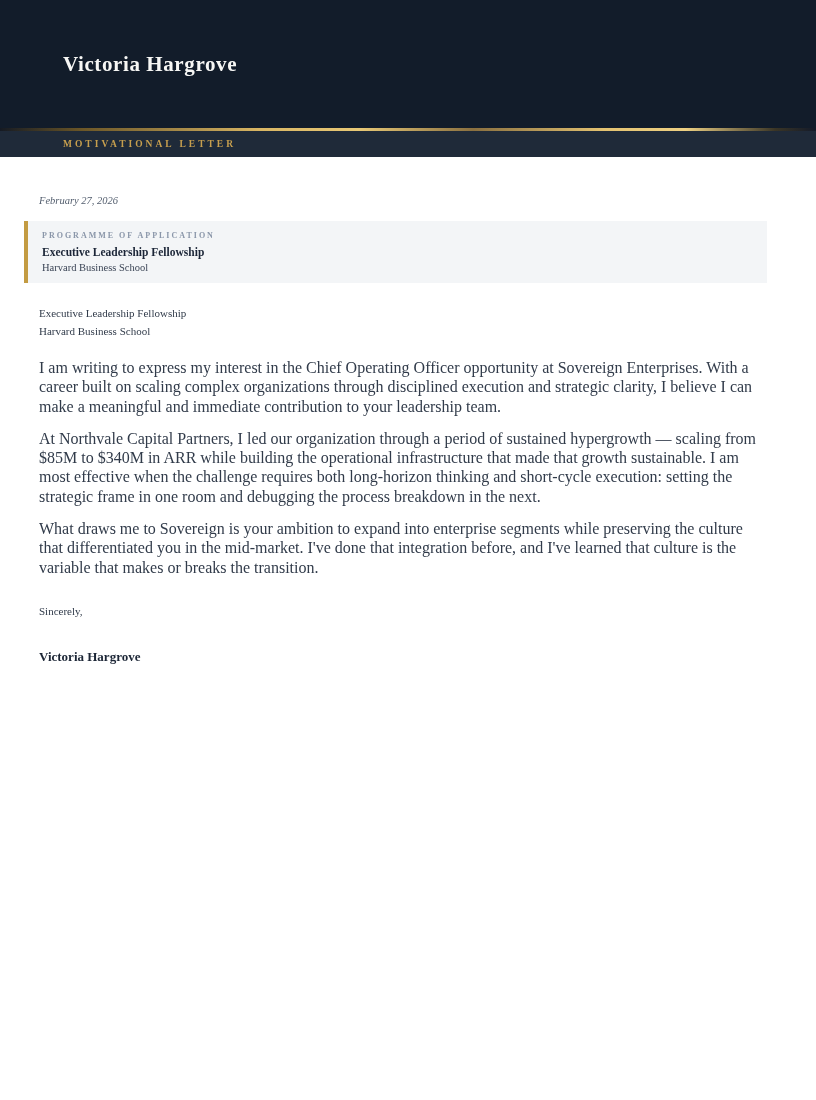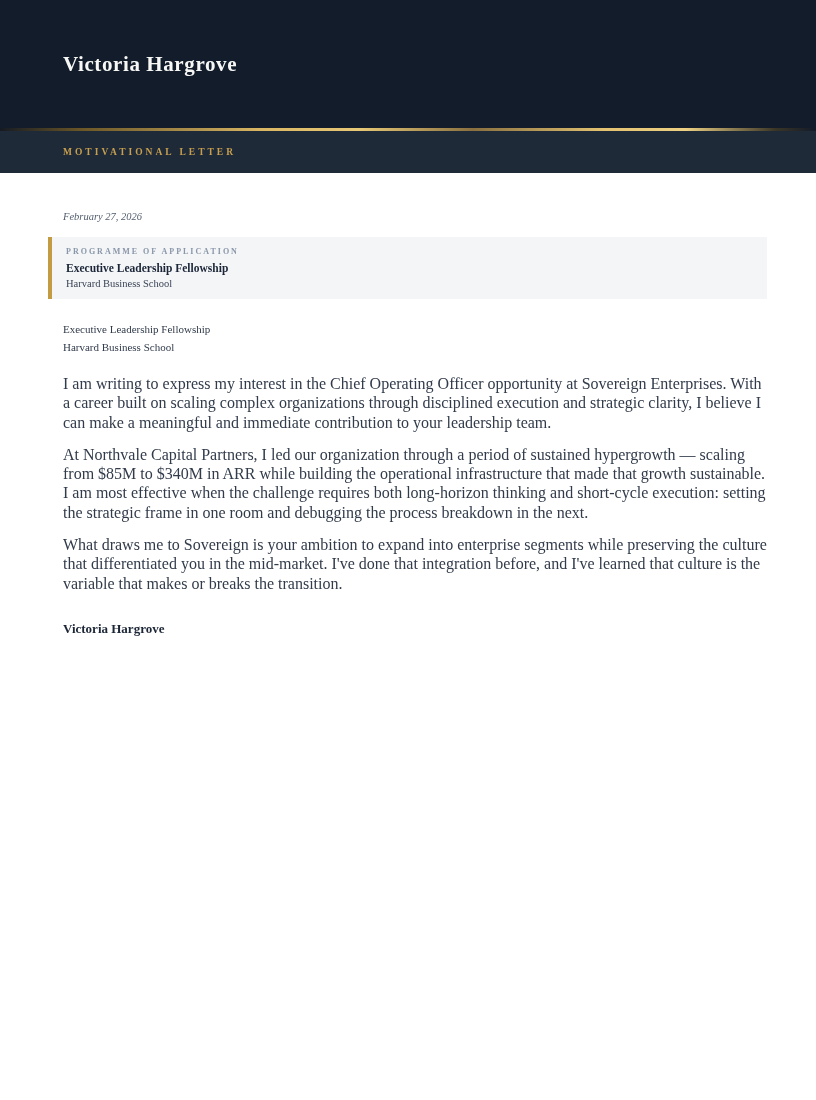--- a/index.html
+++ b/index.html
@@ -39,35 +39,35 @@
   .gold-line {
     height: 3px;
     background: linear-gradient(90deg,
       #151a23 0%, #6b5627 10%, #d9b664 32%, #e7c876 44%,
       #8a7040 58%, #e3c271 74%, #edd083 84%, #3a3526 95%, #131a29 100%);
   }
 
   
   .banner {
     background: #1f2a39;
-    height: 42px;
+    height: 26px;
     display: flex;
     align-items: center;
     padding: 0 49px 0 63px;
   }
   .banner-label {
     color: #c79f4e;
     font-size: 9.5px;
     font-weight: bold;
     letter-spacing: 3px;
   }
 
   
   .letter {
-    padding: 36px 49px 0 63px;
+    padding: 36px 49px 0 39px;
   }
   .date {
     font-style: italic;
     font-size: 10.5px;
     color: #525d6d;
     line-height: 15px;
     margin-bottom: 13px;
   }
   .programme-box {
     background: #f3f5f7;
@@ -151,17 +151,18 @@
     <section class="recipient">
       <div>Executive Leadership Fellowship</div>
       <div>Harvard Business School</div>
     </section>
 
 
     <p class="para">I am writing to express my interest in the Chief Operating Officer opportunity at Sovereign Enterprises. With a career built on scaling complex organizations through disciplined execution and strategic clarity, I believe I can make a meaningful and immediate contribution to your leadership team.</p>
     <p class="para">At Northvale Capital Partners, I led our organization through a period of sustained hypergrowth — scaling from $85M to $340M in ARR while building the operational infrastructure that made that growth sustainable. I am most effective when the challenge requires both long-horizon thinking and short-cycle execution: setting the strategic frame in one room and debugging the process breakdown in the next.</p>
     <p class="para">What draws me to Sovereign is your ambition to expand into enterprise segments while preserving the culture that differentiated you in the mid-market. I've done that integration before, and I've learned that culture is the variable that makes or breaks the transition.</p>
 
+    <p class="closing">Sincerely,</p>
 
     <p class="signature">Victoria Hargrove</p>
 
   </main>
 </div>
 
 </body></html>

